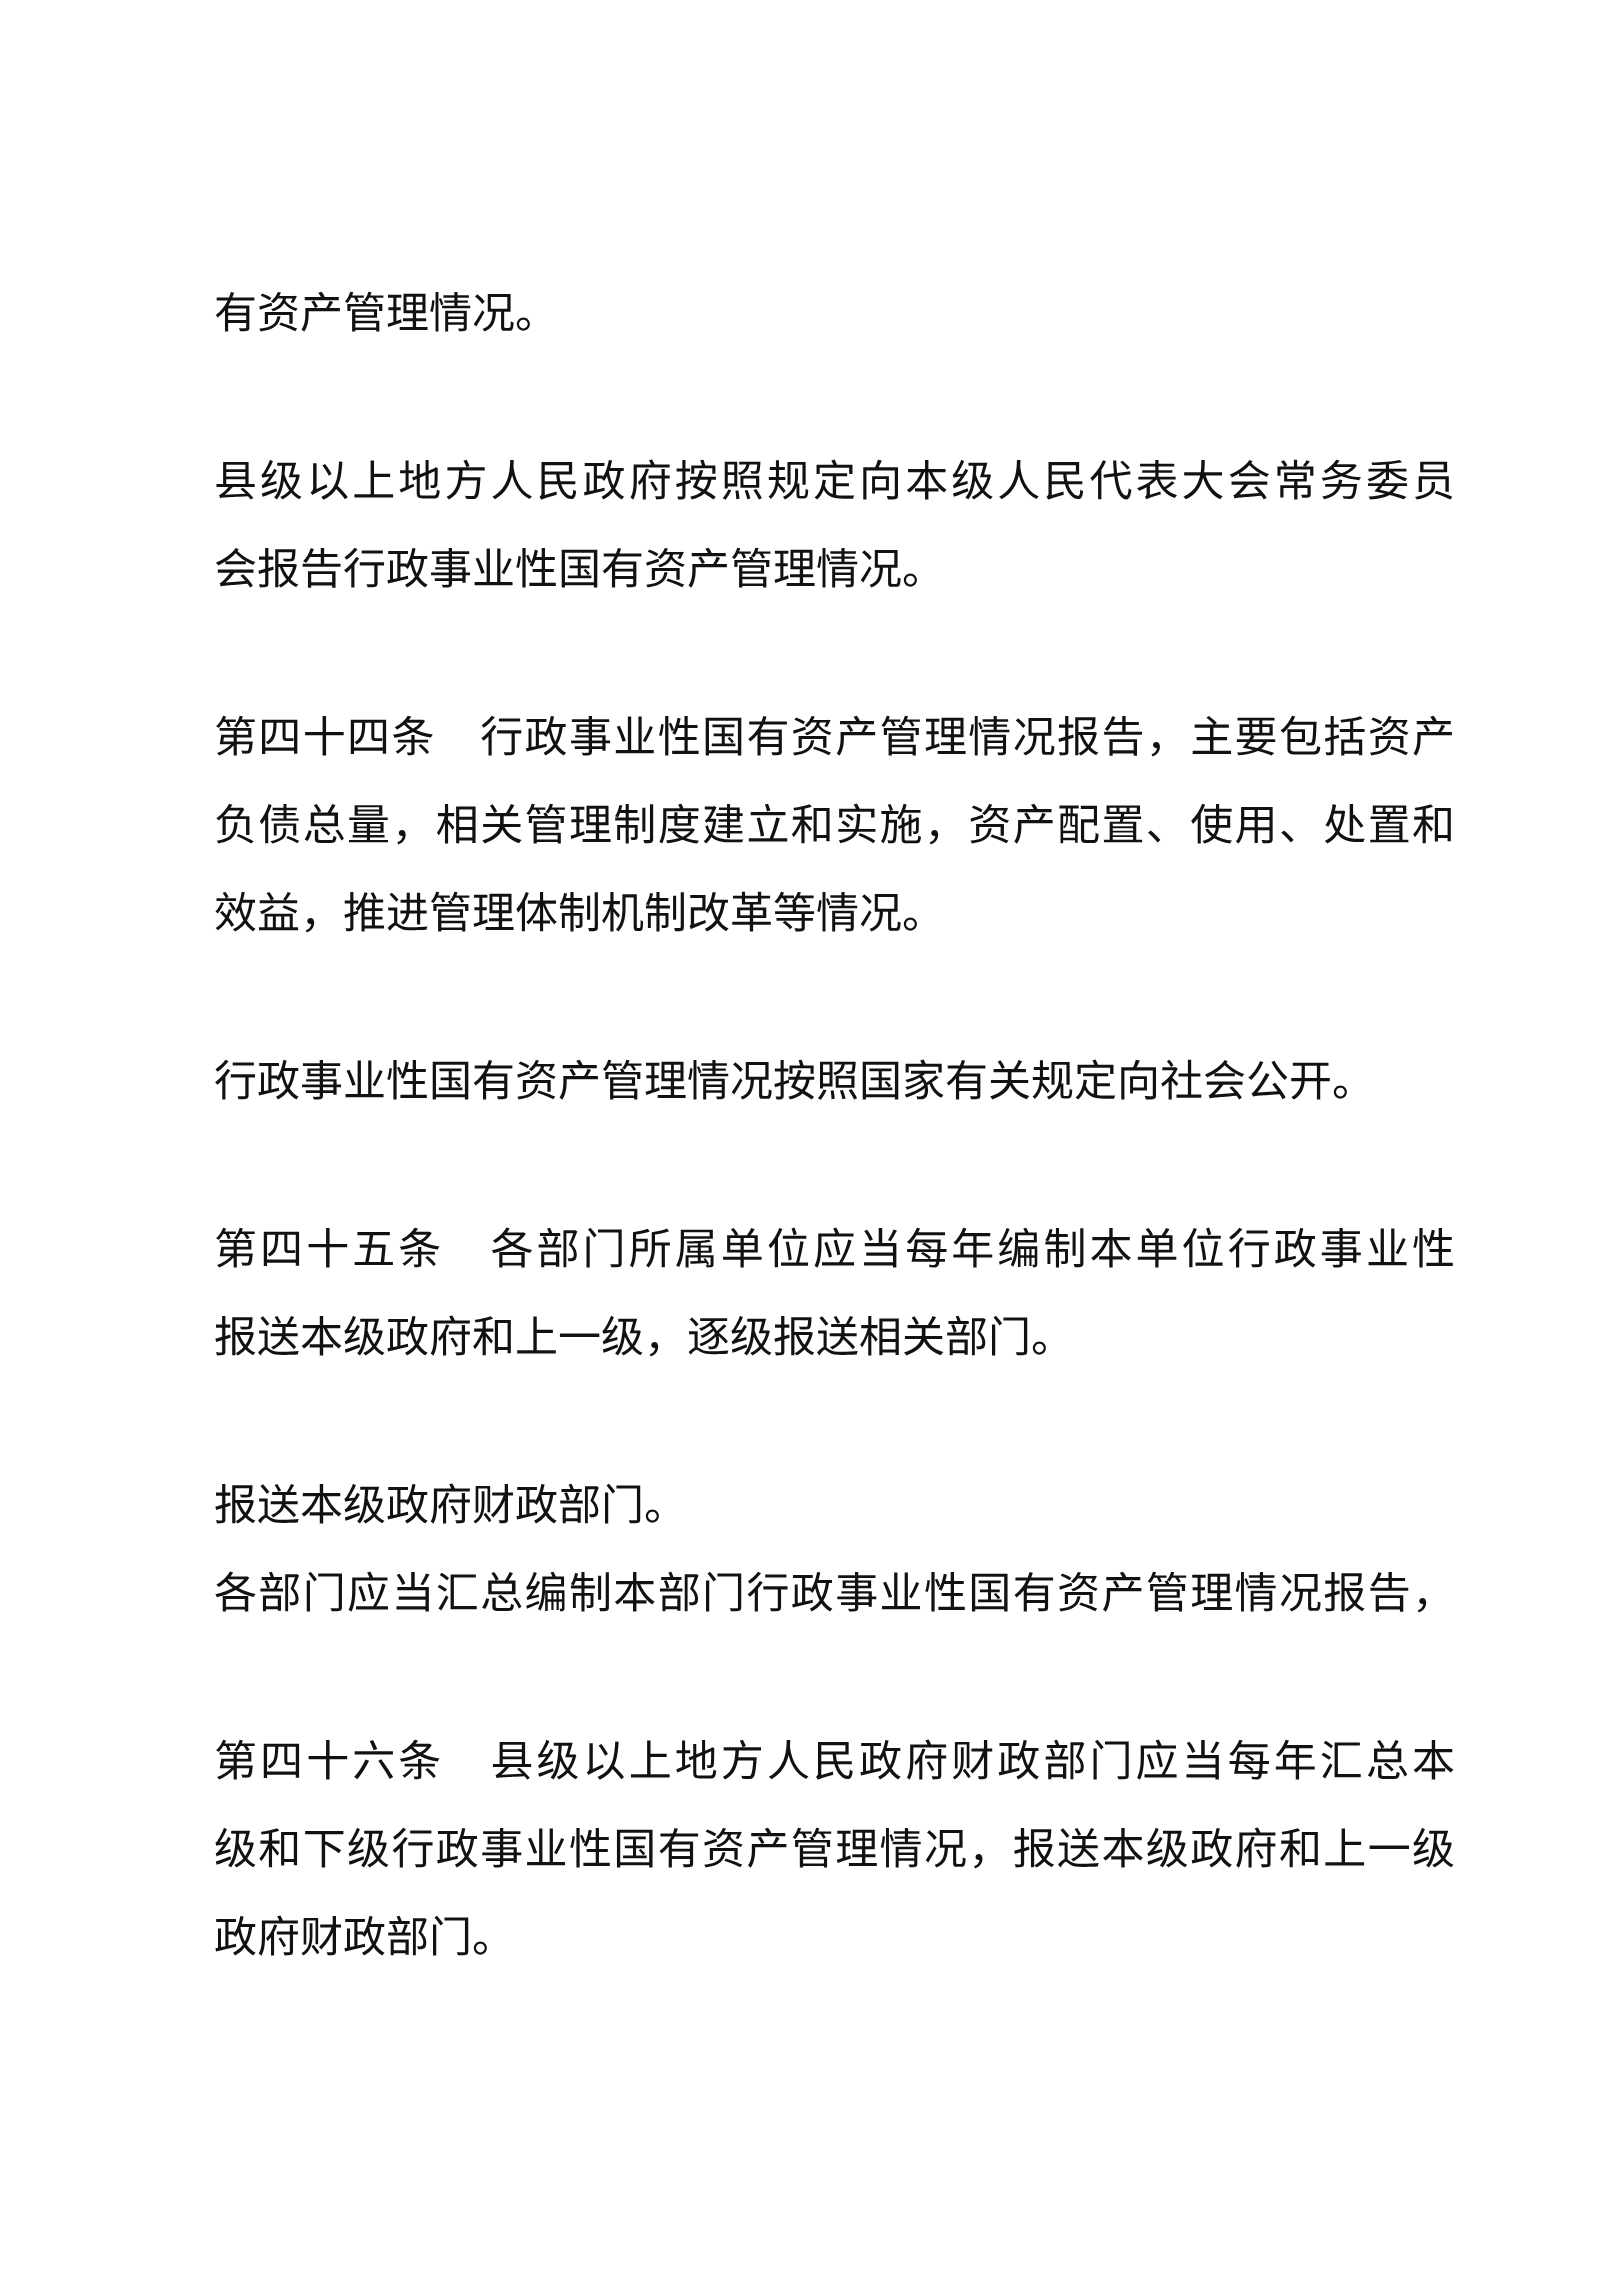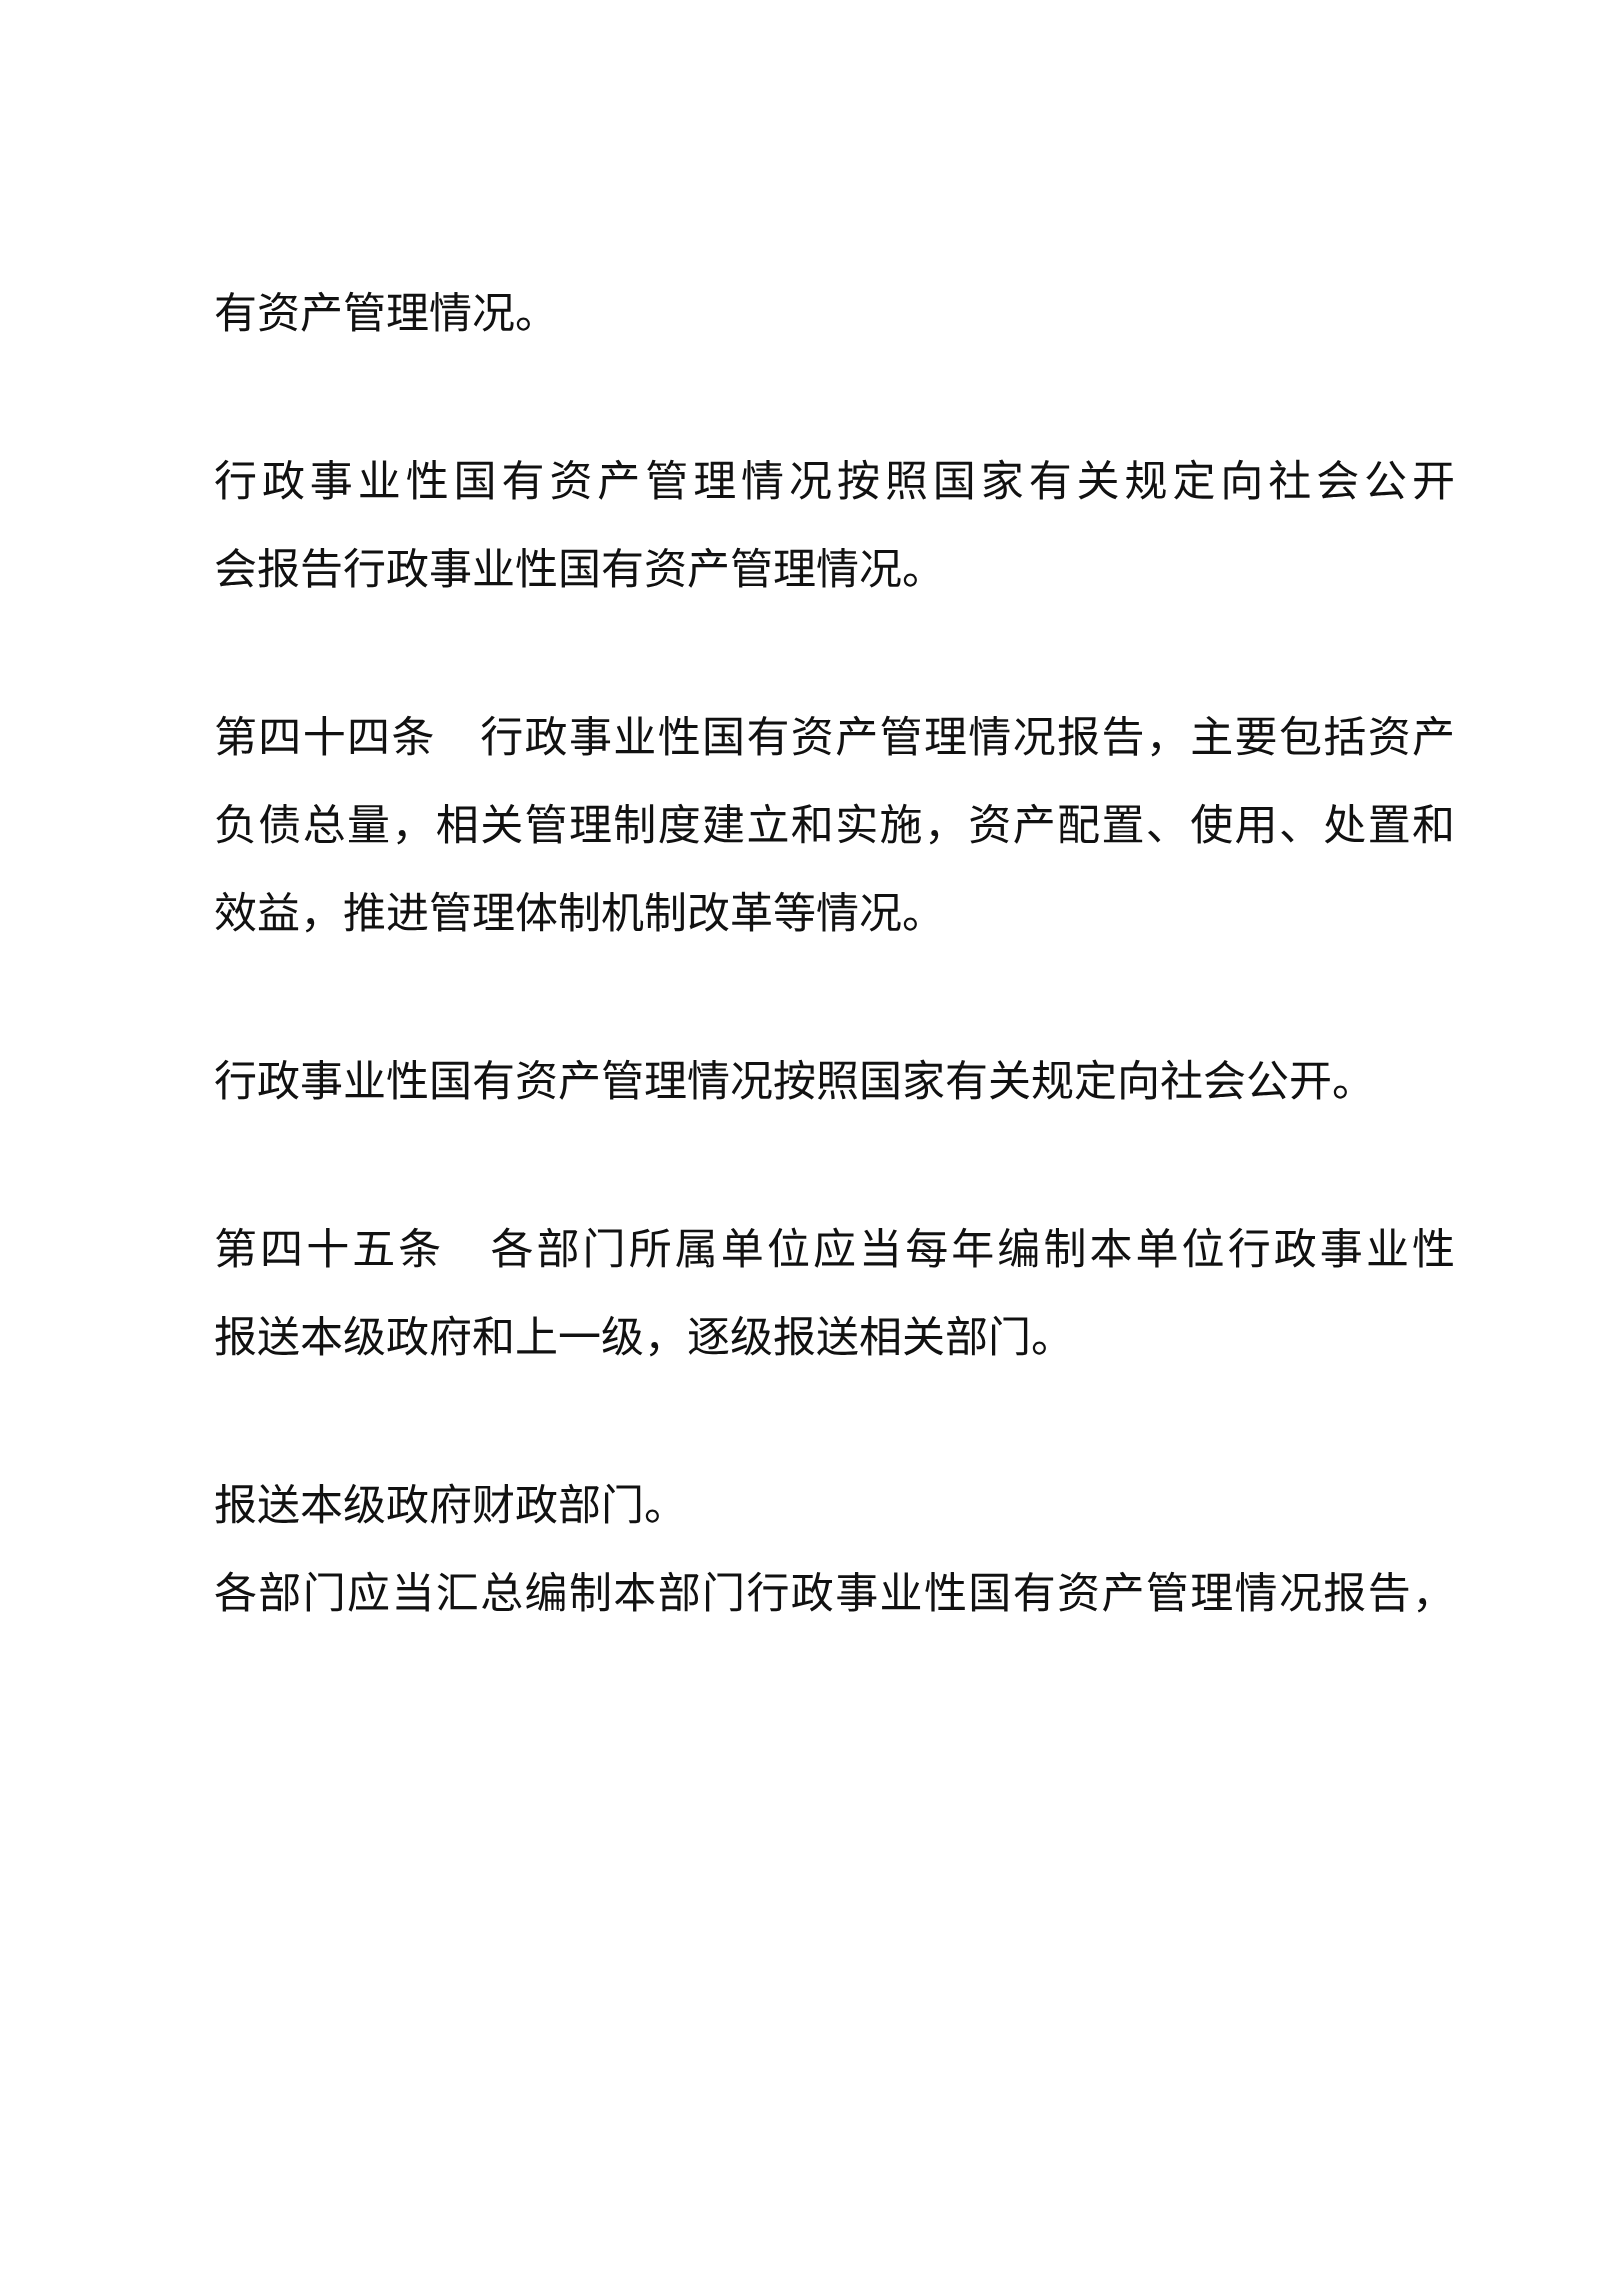--- a/index.html
+++ b/index.html
@@ -44,21 +44,21 @@
 <body>
 
 <div class="page">
   <div class="content">
 
     <div class="para">
       <div class="line">有资产管理情况。</div>
     </div>
 
     <div class="para">
-      <div class="line full">行政事业性国有资产管理情况按照国家有关规定向社会公开</div>
+      <div class="line full">县级以上地方人民政府按照规定向本级人民代表大会常务委员</div>
       <div class="line">会报告行政事业性国有资产管理情况。</div>
     </div>
 
     <div class="para">
       <div class="line full">第四十四条　行政事业性国有资产管理情况报告，主要包括资产</div>
       <div class="line full">负债总量，相关管理制度建立和实施，资产配置、使用、处置和</div>
       <div class="line">效益，推进管理体制机制改革等情况。</div>
     </div>
 
     <div class="para">
@@ -68,16 +68,21 @@
     <div class="para">
       <div class="line full">第四十五条　各部门所属单位应当每年编制本单位行政事业性</div>
       <div class="line">报送本级政府和上一级，逐级报送相关部门。</div>
     </div>
 
     <div class="para">
       <div class="line">报送本级政府财政部门。</div>
       <div class="line full">各部门应当汇总编制本部门行政事业性国有资产管理情况报告，</div>
     </div>
 
+    <div class="para">
+      <div class="line full">第四十六条　县级以上地方人民政府财政部门应当每年汇总本</div>
+      <div class="line full">级和下级行政事业性国有资产管理情况，报送本级政府和上一级</div>
+      <div class="line">政府财政部门。</div>
+    </div>
 
   </div>
 </div>
 
 
 </body></html>

